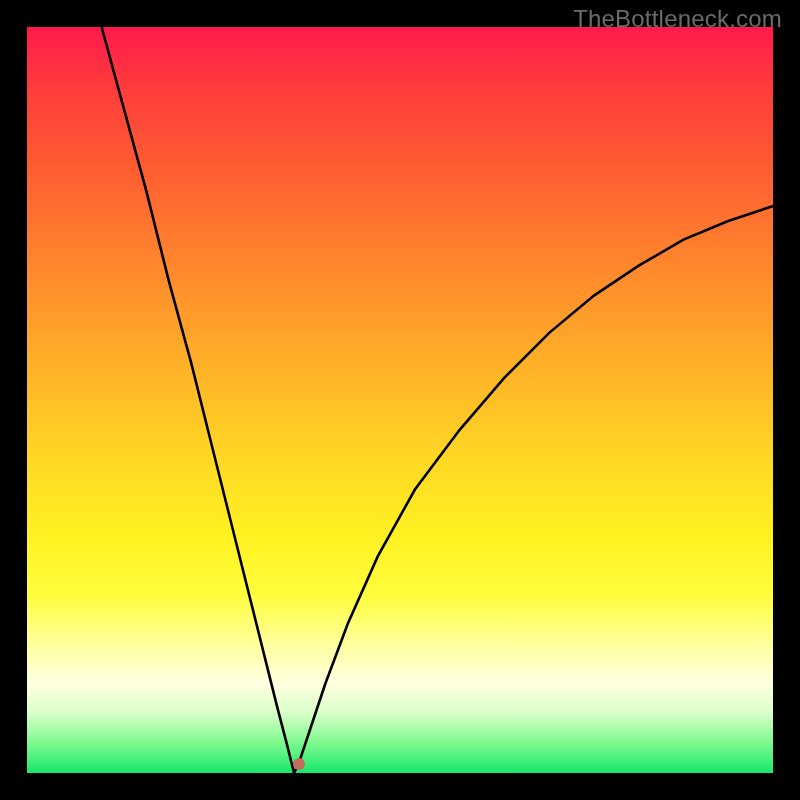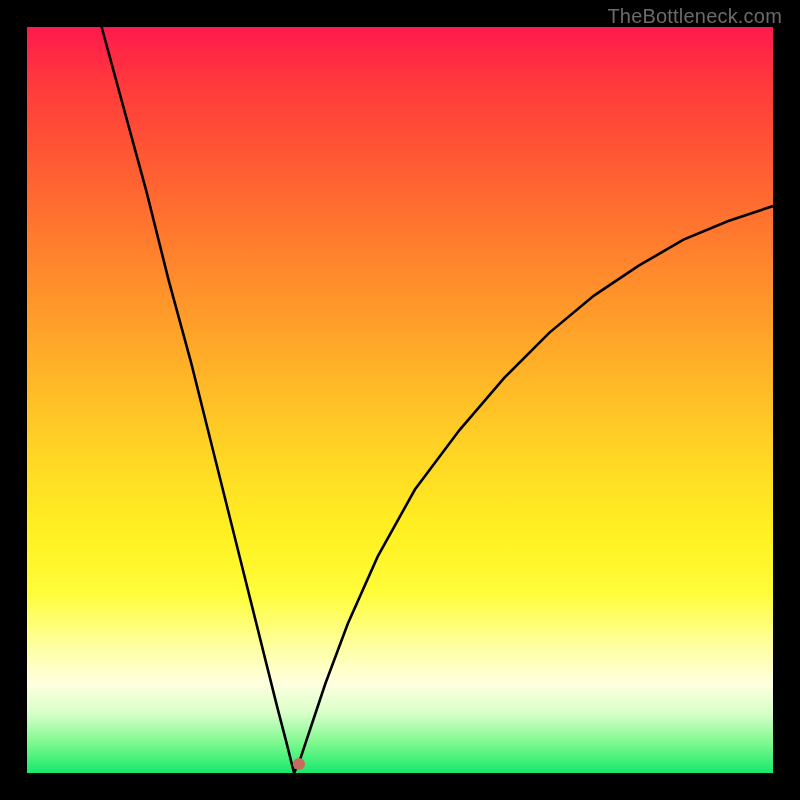--- a/index.html
+++ b/index.html
@@ -38,21 +38,21 @@
       #d8ffc8 92%,
       #7cf98e 96%,
       #17e86b 100%
     );
   }
   .attribution {
     position: absolute;
     top: 5px;
     right: 18px;
     color: #6b6b6b;
-    font-size: 20px;
+    font-size: 24px;
     font-weight: 400;
     letter-spacing: 0.2px;
     z-index: 10;
   }
   svg.curve {
     position: absolute;
     left: 27px;
     top: 27px;
     width: 746px;
     height: 746px;

